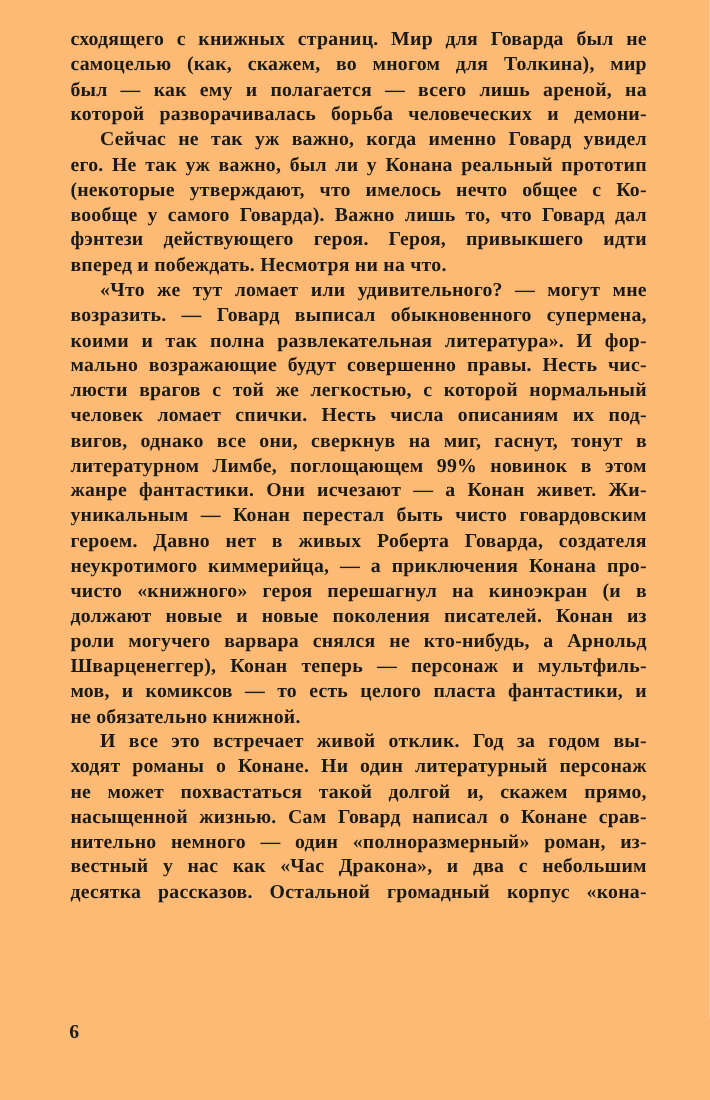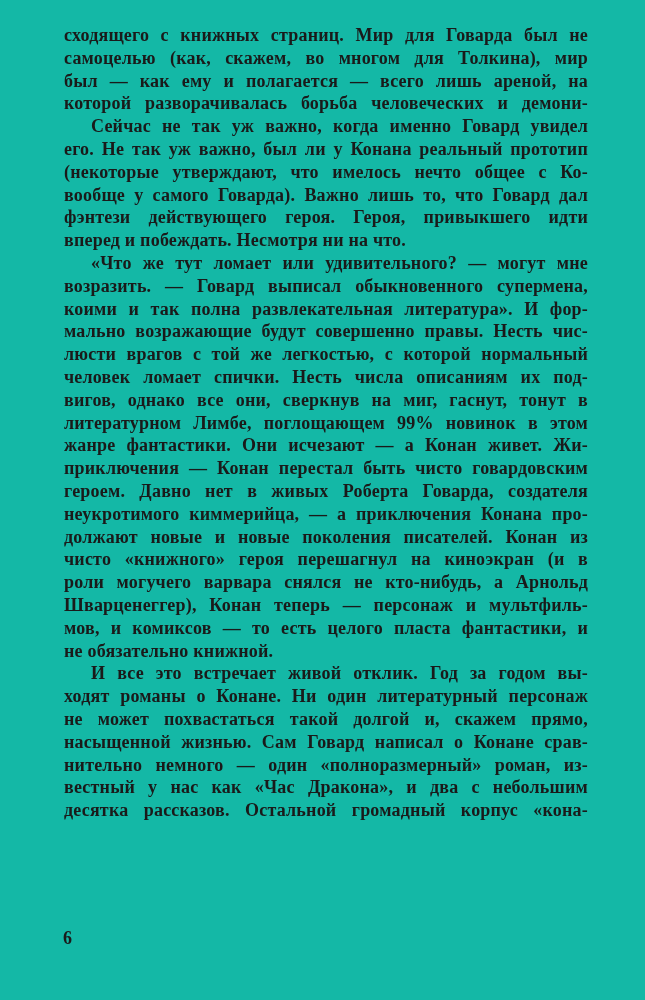--- a/index.html
+++ b/index.html
@@ -4,21 +4,21 @@
 <style>
   html, body { margin: 0; padding: 0; }
   body {
     width: 645px; height: 1000px;
     background: #f6f6f4;
     font-family: "Liberation Serif", "DejaVu Serif", serif;
   }
   .page {
     position: relative;
     width: 645px; height: 1000px;
-    background: #14b8a6;
+    background: #fdba74;
     overflow: hidden;
   }
   .text-block {
     position: absolute;
     left: 64px; top: 24px;
     width: 524px;
     color: #1a1a1a;
   }
   .paragraph { margin: 0; padding: 0; }
   .line {
@@ -68,25 +68,25 @@
     <div class="paragraph">
       <div class="line indent">«Что же тут ломает или удивительного? — могут мне</div>
       <div class="line">возразить. — Говард выписал обыкновенного супермена,</div>
       <div class="line">коими и так полна развлекательная литература». И фор-</div>
       <div class="line">мально возражающие будут совершенно правы. Несть чис-</div>
       <div class="line">люсти врагов с той же легкостью, с которой нормальный</div>
       <div class="line">человек ломает спички. Несть числа описаниям их под-</div>
       <div class="line">вигов, однако все они, сверкнув на миг, гаснут, тонут в</div>
       <div class="line">литературном Лимбе, поглощающем 99% новинок в этом</div>
       <div class="line">жанре фантастики. Они исчезают — а Конан живет. Жи-</div>
-      <div class="line">приключения — Конан перестал быть чисто говардовским</div>
+      <div class="line">уникальным — Конан перестал быть чисто говардовским</div>
       <div class="line">героем. Давно нет в живых Роберта Говарда, создателя</div>
       <div class="line">неукротимого киммерийца, — а приключения Конана про-</div>
+      <div class="line">чисто «книжного» героя перешагнул на киноэкран (и в</div>
       <div class="line">должают новые и новые поколения писателей. Конан из</div>
-      <div class="line">чисто «книжного» героя перешагнул на киноэкран (и в</div>
       <div class="line">роли могучего варвара снялся не кто-нибудь, а Арнольд</div>
       <div class="line">Шварценеггер), Конан теперь — персонаж и мультфиль-</div>
       <div class="line">мов, и комиксов — то есть целого пласта фантастики, и</div>
       <div class="line para-end">не обязательно книжной.</div>
     </div>
 
     <div class="paragraph">
       <div class="line indent">И все это встречает живой отклик. Год за годом вы-</div>
       <div class="line">ходят романы о Конане. Ни один литературный персонаж</div>
       <div class="line">не может похвастаться такой долгой и, скажем прямо,</div>

